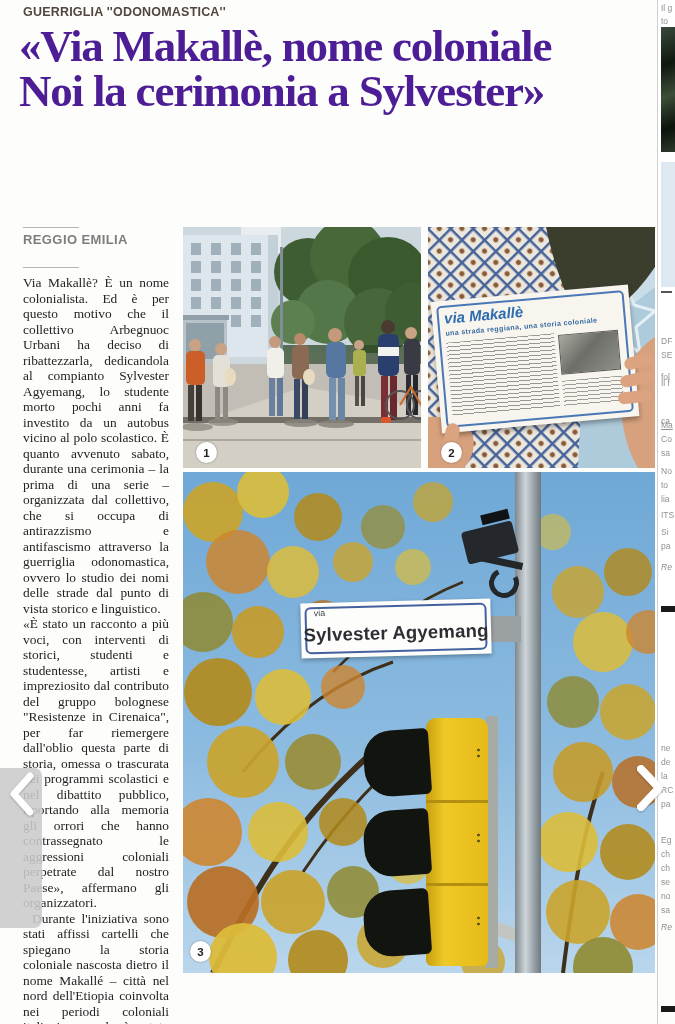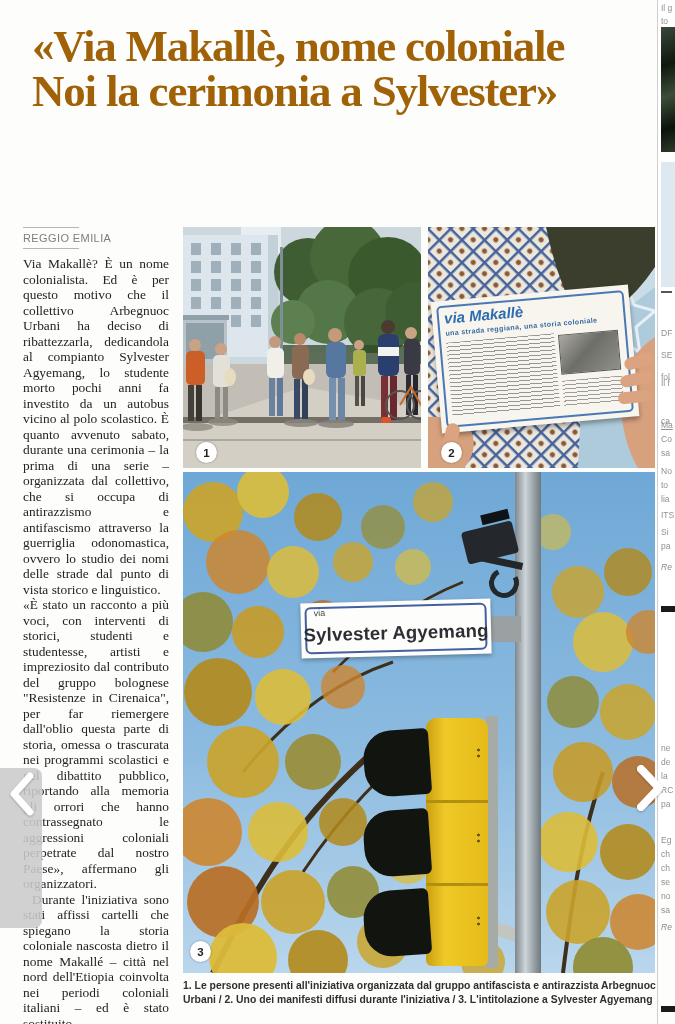--- a/index.html
+++ b/index.html
@@ -4,31 +4,31 @@
 <style>
   * { margin:0; padding:0; box-sizing:border-box; }
   html,body { width:675px; height:1024px; overflow:hidden; background:#fff;
               font-family:"Liberation Sans", sans-serif; }
   .page { position:relative; width:675px; height:1024px; background:#fdfdfc; }
 
   
   .kicker { position:absolute; left:23px; top:5px; font-size:12.5px; font-weight:bold;
             color:#53463f; letter-spacing:.2px; white-space:nowrap; }
   .headline { position:absolute; left:19px; top:24px; font-family:"Liberation Serif", serif;
-              font-weight:bold; color:#a16207; font-size:45px; line-height:45px;
-              letter-spacing:-1.2px; white-space:nowrap;margin-left:13px; }
+              font-weight:bold; color:#4c1d95; font-size:45px; line-height:45px;
+              letter-spacing:-1.2px; white-space:nowrap; }
   .subhead { position:absolute; left:22px; top:126px; color:#3e3e3e; font-size:18.5px;
              line-height:27px; }
   .subhead div { white-space:nowrap; transform:scaleX(.93); transform-origin:left; }
 
   
   .article-col { position:absolute; left:23px; top:227px; width:146px; }
   .rule { width:56px; height:1px; background:#b5b5b5; }
-  .section-label { font-size:11px; font-weight:normal; color:#7d7d7d; letter-spacing:.4px;
-                   margin:4px 0 4px 0; white-space:nowrap; }
+  .section-label { font-size:13px; font-weight:bold; color:#7d7d7d; letter-spacing:.4px;
+                   margin:4px 0 20px 0; white-space:nowrap; }
   .body-text { margin-top:7px; font-family:"Liberation Serif", serif; font-size:13.4px;
                line-height:15.5px; color:#232323; text-align:justify; }
   .body-text p + p { margin-top:0; }
   .body-text p.indent { text-indent:9px; }
 
   
   .photo { position:absolute; overflow:hidden; background:#ccc; }
   #photo1 { left:183px; top:227px; width:238px; height:241px; }
   #photo2 { left:428px; top:227px; width:227px; height:241px; }
   #photo3 { left:183px; top:472px; width:472px; height:501px; }
@@ -109,20 +109,21 @@
   .nav-btn { position:absolute; z-index:41; background:none; border:none; cursor:pointer; }
   #prev-btn { left:4px; top:770px; width:34px; height:50px; }
   #next-btn { left:632px; top:760px; width:36px; height:58px; }
   .chev { filter:drop-shadow(0 1px 1px rgba(0,0,0,.25)); }
 </style>
 </head>
 <body>
 
 <div class="page">
 
+  <div class="kicker">GUERRIGLIA ''ODONOMASTICA''</div>
   <h1 class="headline">
     <div>«Via Makallè, nome coloniale</div>
     <div>Noi la cerimonia a Sylvester»</div>
   </h1>
 
   <div class="article-col">
     <div class="rule"></div>
     <div class="section-label">REGGIO EMILIA</div>
     <div class="rule"></div>
     <div class="body-text">
@@ -357,34 +358,30 @@
       <div class="tl-dots" style="top:30px;"></div>
       <div class="tl-dots" style="top:115px;"></div>
       <div class="tl-dots" style="top:198px;"></div>
     </div>
     <div class="visor" style="top:258px;"></div>
     <div class="visor" style="top:338px;"></div>
     <div class="visor" style="top:418px;"></div>
     <div class="badge" style="left:7px; top:469px;">3</div>
   </div>
 
-  <div class="caption">
-    <div>1. Le persone presenti all'iniziativa organizzata dal gruppo antifascista e antirazzista Arbegnuoc</div>
-    <div>Urbani / 2. Uno dei manifesti diffusi durante l'iniziativa / 3. L'intitolazione a Sylvester Agyemang</div>
-  </div>
 
   <div class="page-divider"></div>
   <aside class="strip">
     <span class="frag" style="top:3px;">Il g</span>
     <span class="frag" style="top:16px;">to</span>
     <div class="strip-photo-dark"></div>
     <div class="strip-bluebox"></div>
     <div class="strip-dash"></div>
     <span class="frag" style="top:322px;padding-left:34px;">Lo</span>
-    <span class="frag" style="top:328px;">DF</span>
+    <span class="frag" style="top:336px;">DF</span>
     <span class="frag" style="top:350px;">SE</span>
     <span class="frag" style="top:378px;">Il f</span>
     <span class="frag" style="top:372px;">fol</span>
     <span class="frag" style="top:416px;">ca</span>
     <span class="frag" style="top:420px;text-decoration:underline;">Ma</span>
     <span class="frag" style="top:434px;">Co</span>
     <span class="frag" style="top:448px;">sa</span>
     <span class="frag" style="top:466px;">No</span>
     <span class="frag" style="top:480px;">to</span>
     <span class="frag" style="top:494px;">lia</span>

